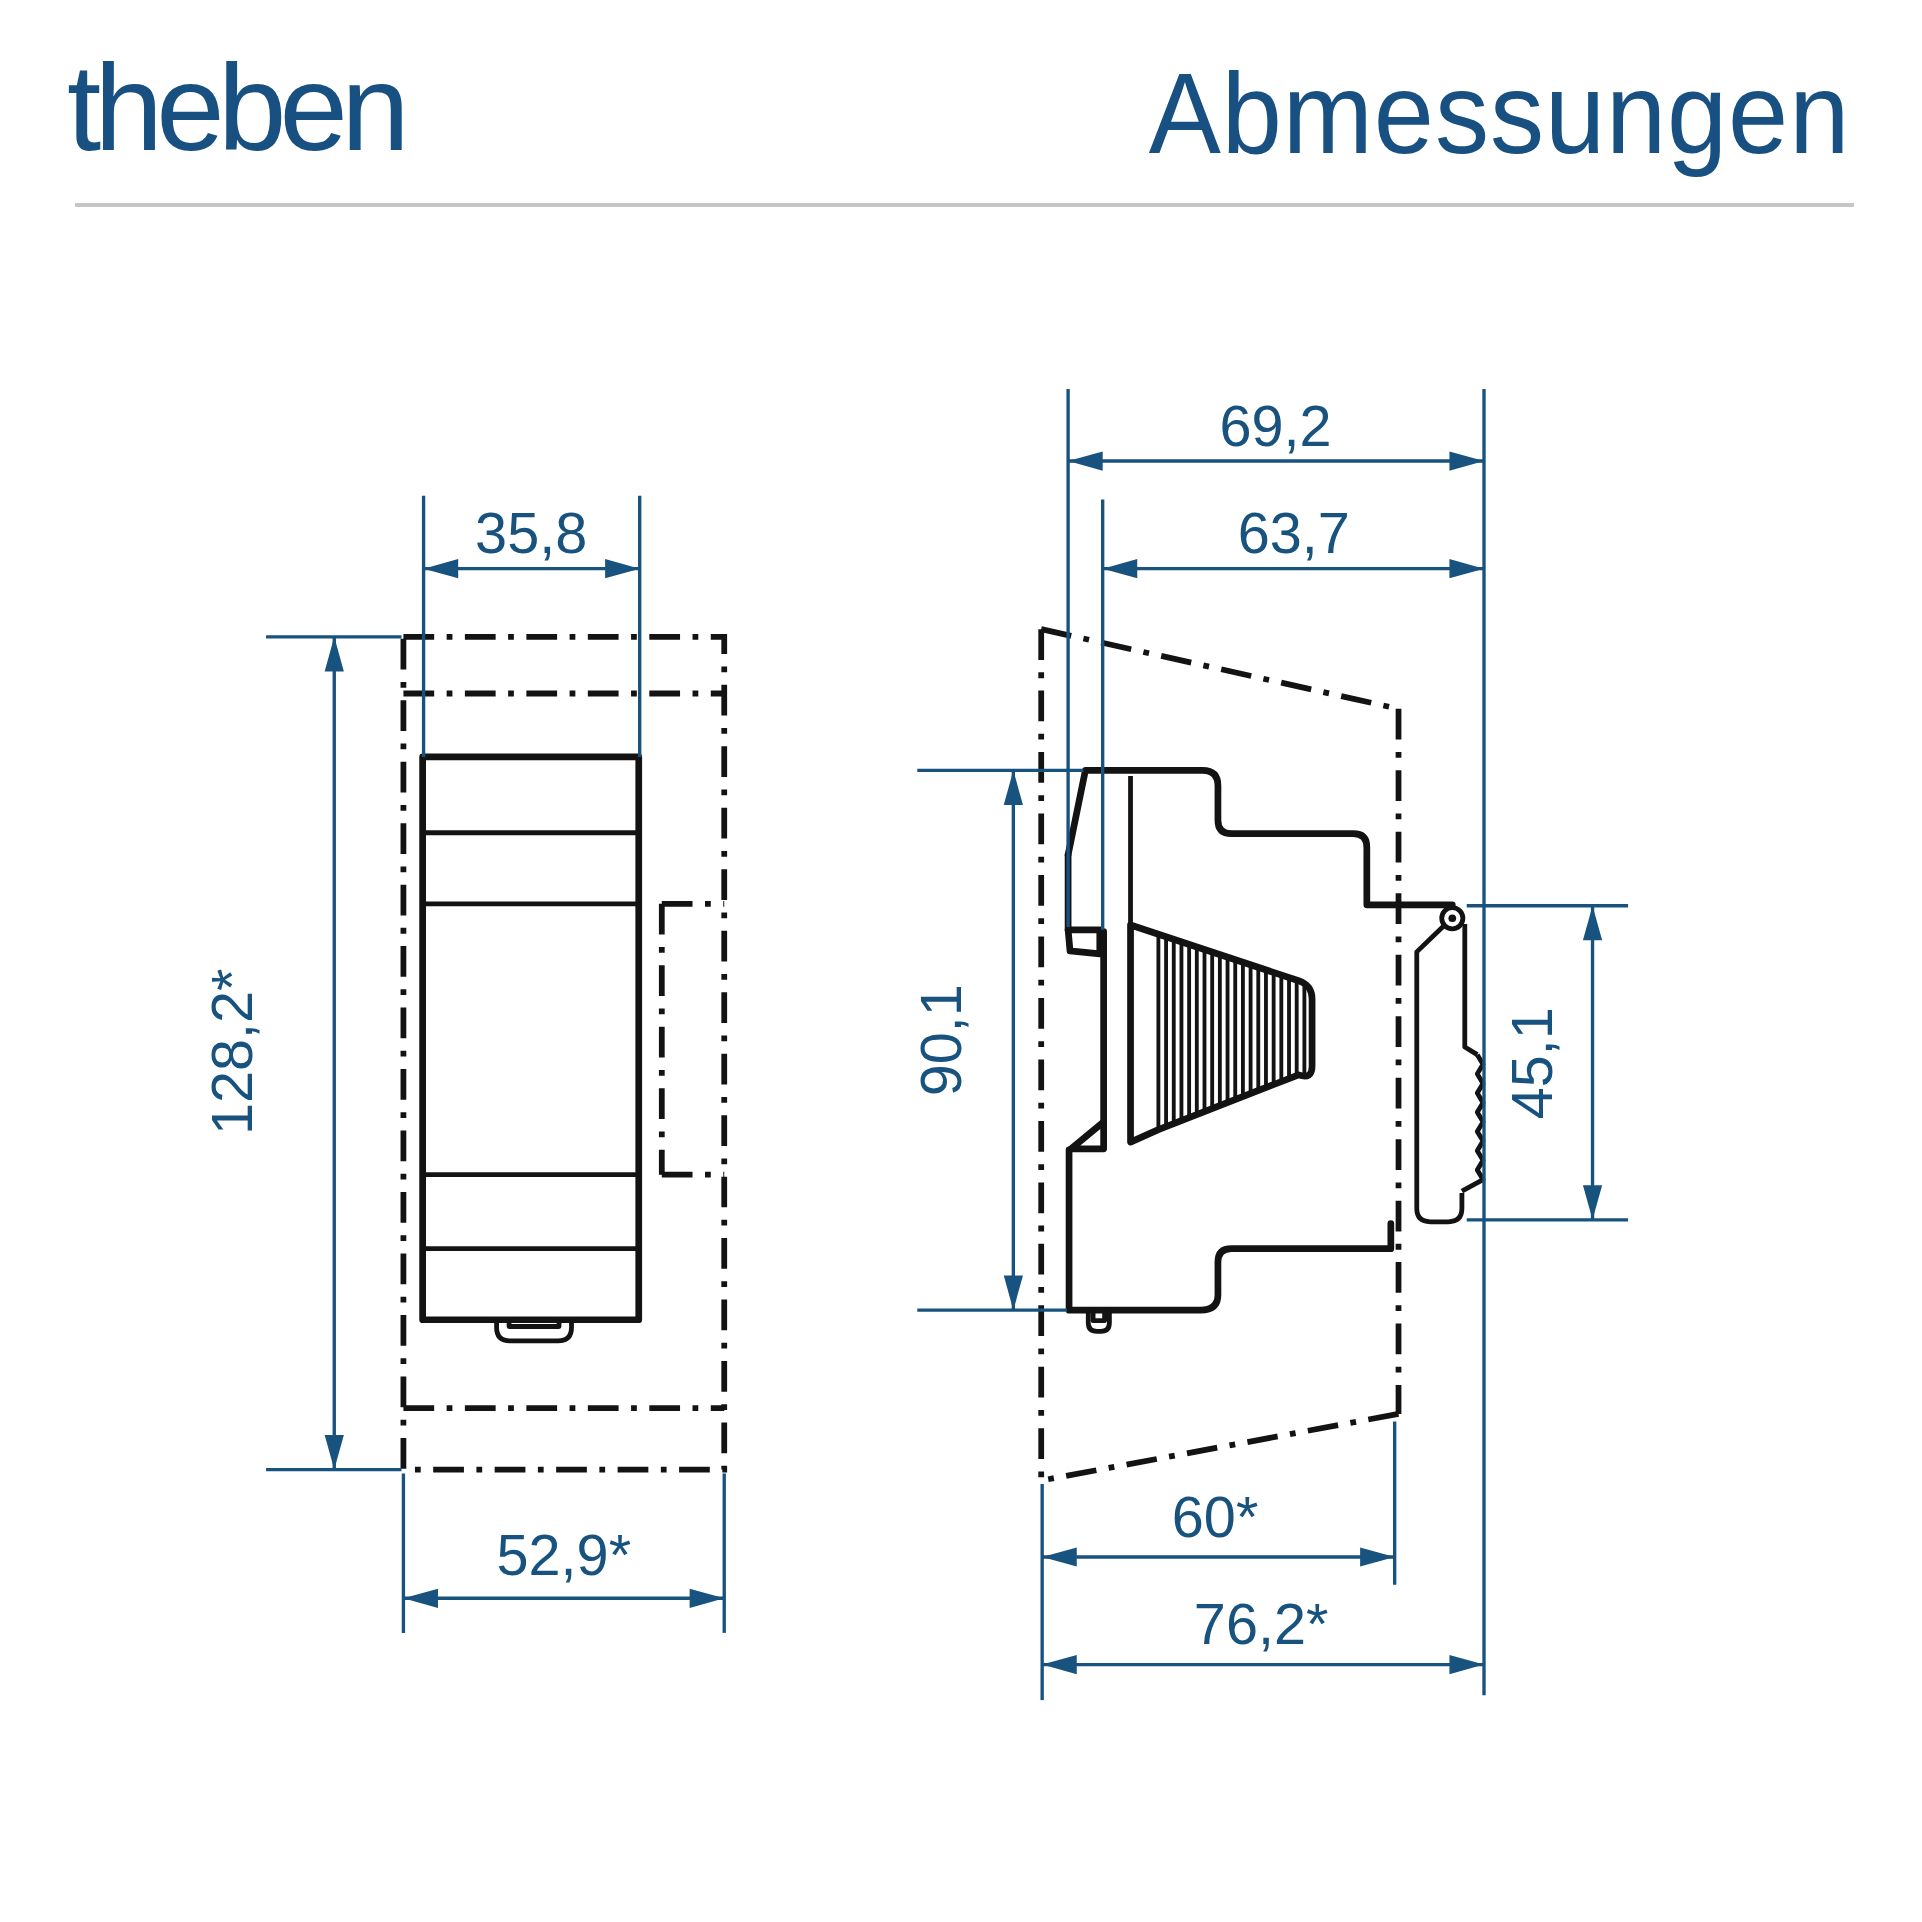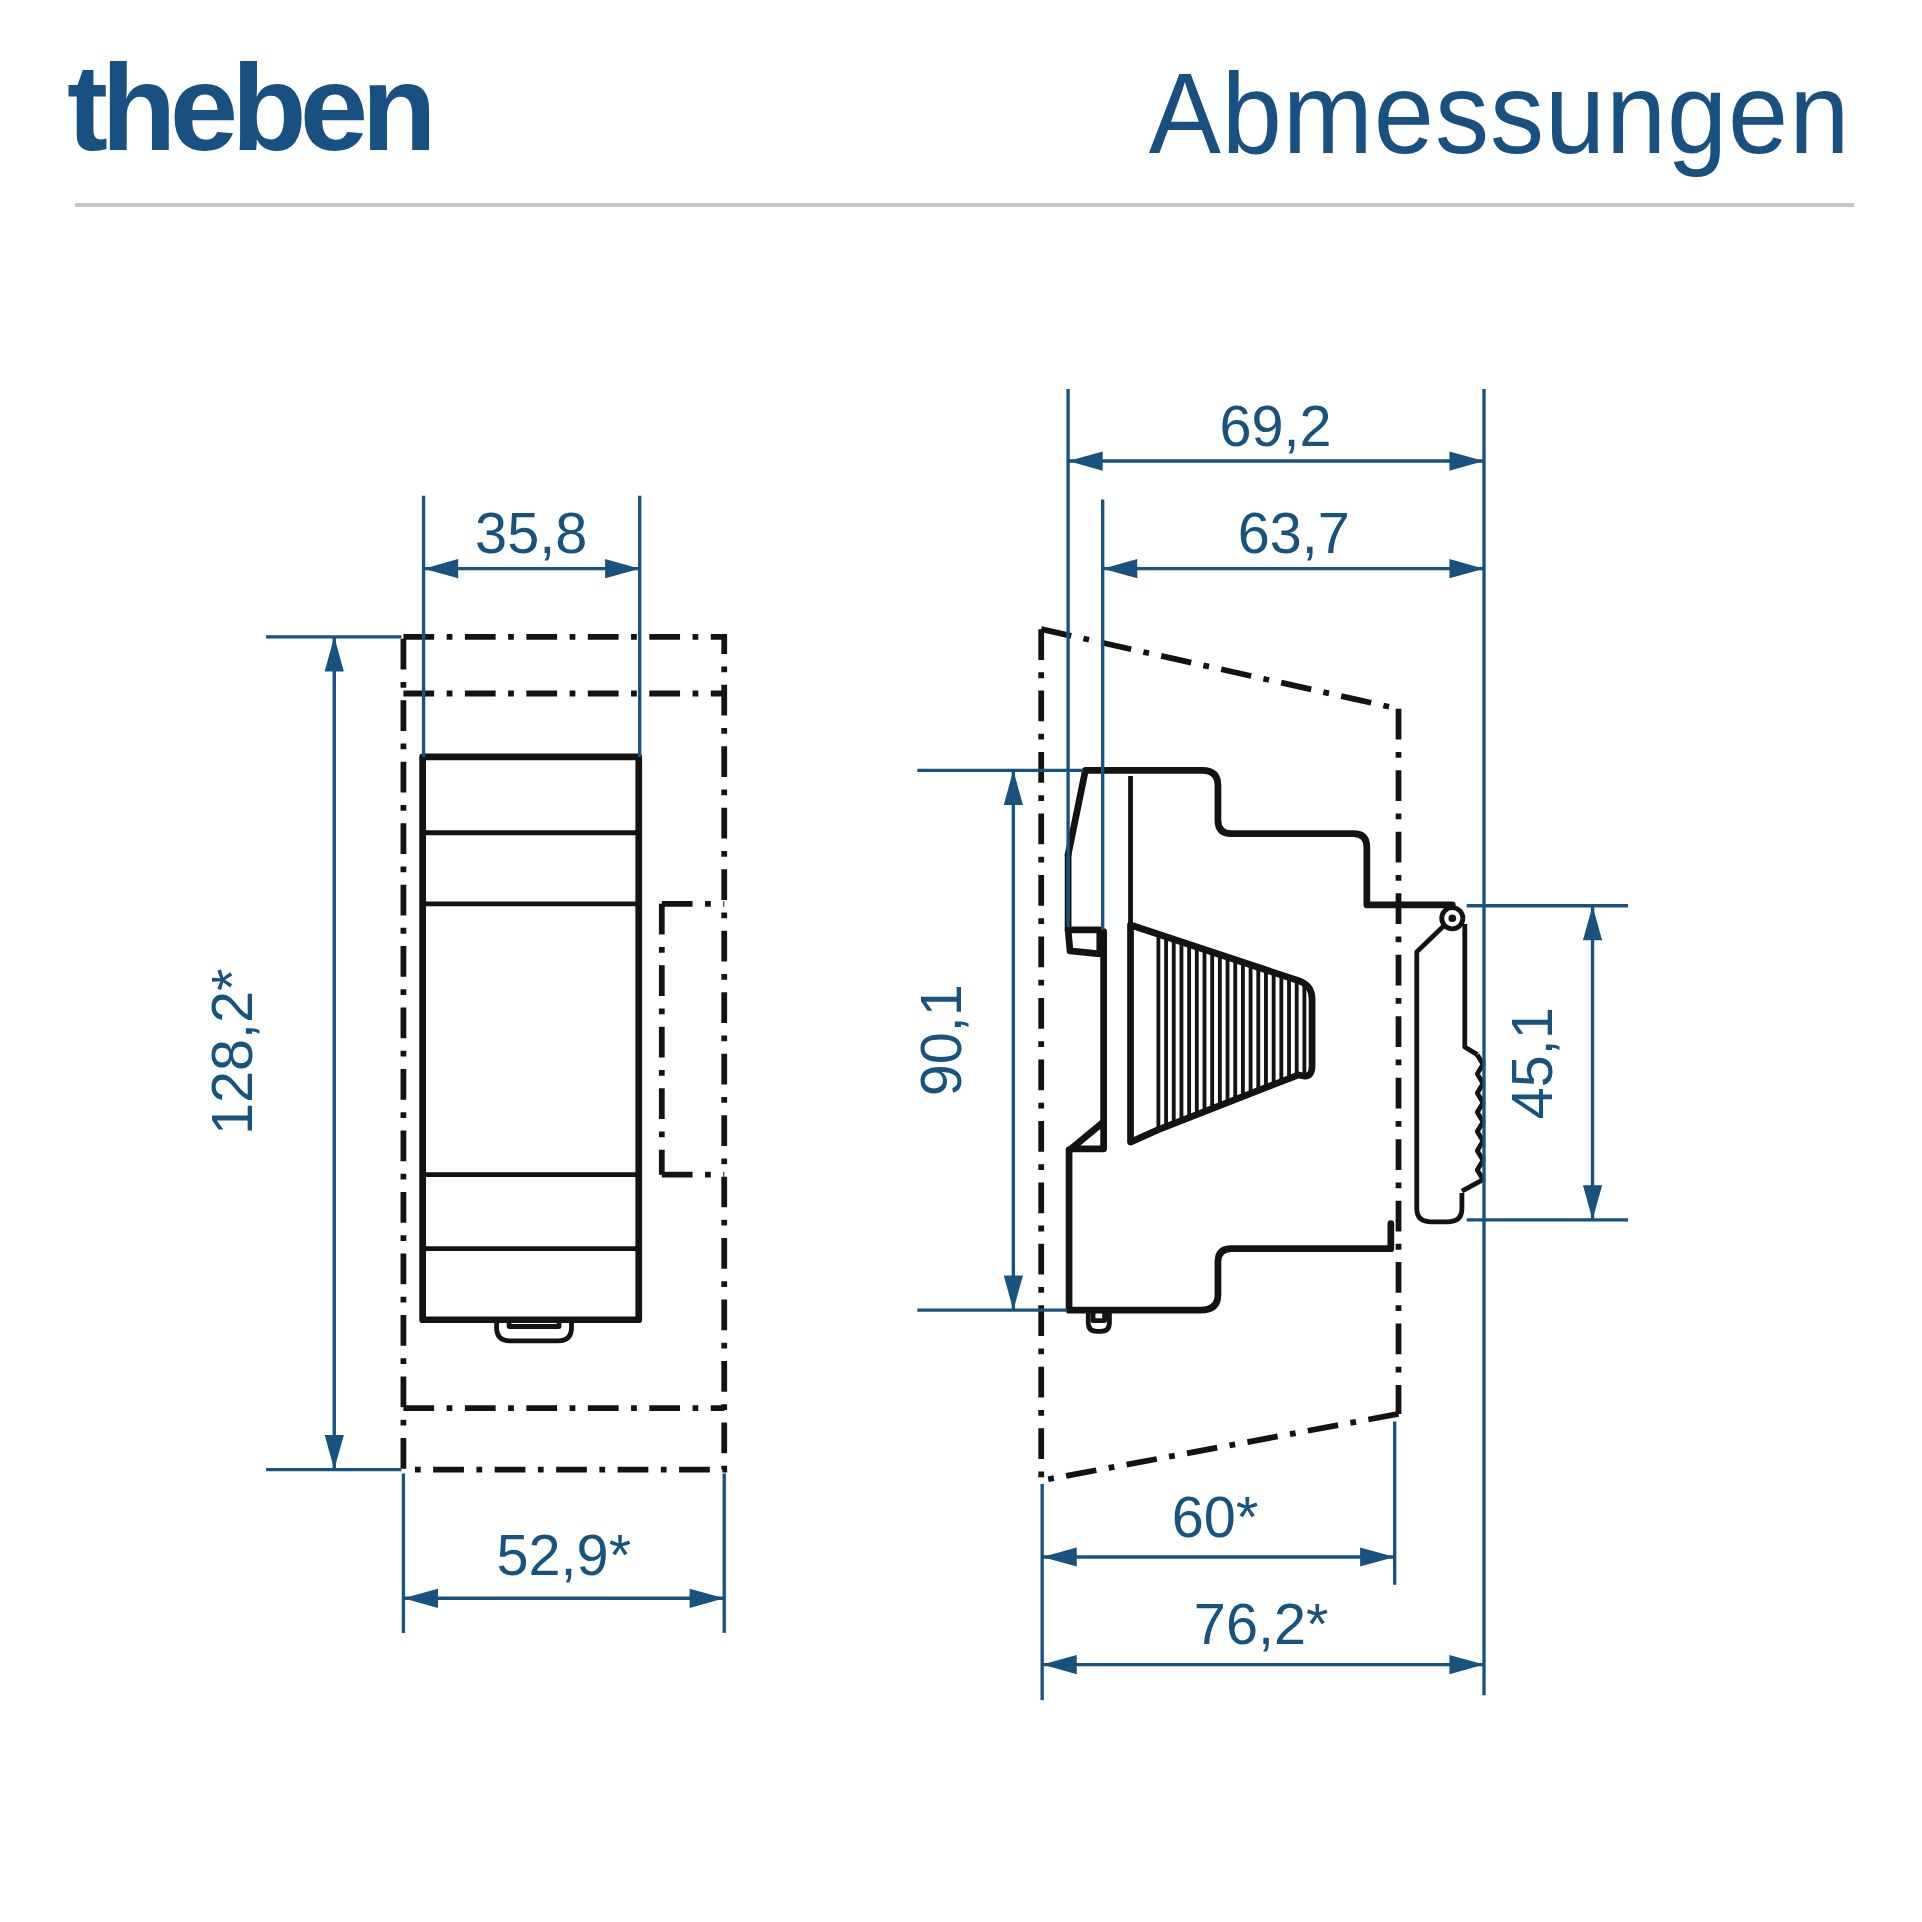--- a/index.html
+++ b/index.html
@@ -7,21 +7,21 @@
     --dim-blue:#18527f;
     --line-black:#131313;
     --divider-gray:#c6c6c6;
     --bg:#ffffff;
   }
   html,body{margin:0;padding:0;background:#fff;}
   #page{position:relative;width:1922px;height:1922px;background:var(--bg);
         font-family:"Liberation Sans","DejaVu Sans",sans-serif;overflow:hidden;}
 
   
-  #logo{position:absolute;left:67px;top:46px;font-size:123px;font-weight:bold;
+  #logo{position:absolute;left:67px;top:46px;font-size:123px;font-weight:normal;
         letter-spacing:-6.7px;color:var(--brand-blue);line-height:1;text-align:right;}
   #title{position:absolute;right:72px;top:56px;font-size:115px;font-weight:300;
         color:var(--brand-blue);line-height:1;transform:scaleX(0.94);
         transform-origin:100% 50%;letter-spacing:1px;}
   #divider{position:absolute;left:75px;top:203px;width:1779px;height:3.8px;
         background:var(--divider-gray);}
 
   
   svg{position:absolute;left:0;top:0;}
   .blk   {stroke:var(--line-black);stroke-width:7;fill:none;stroke-linejoin:round;stroke-linecap:round;}

